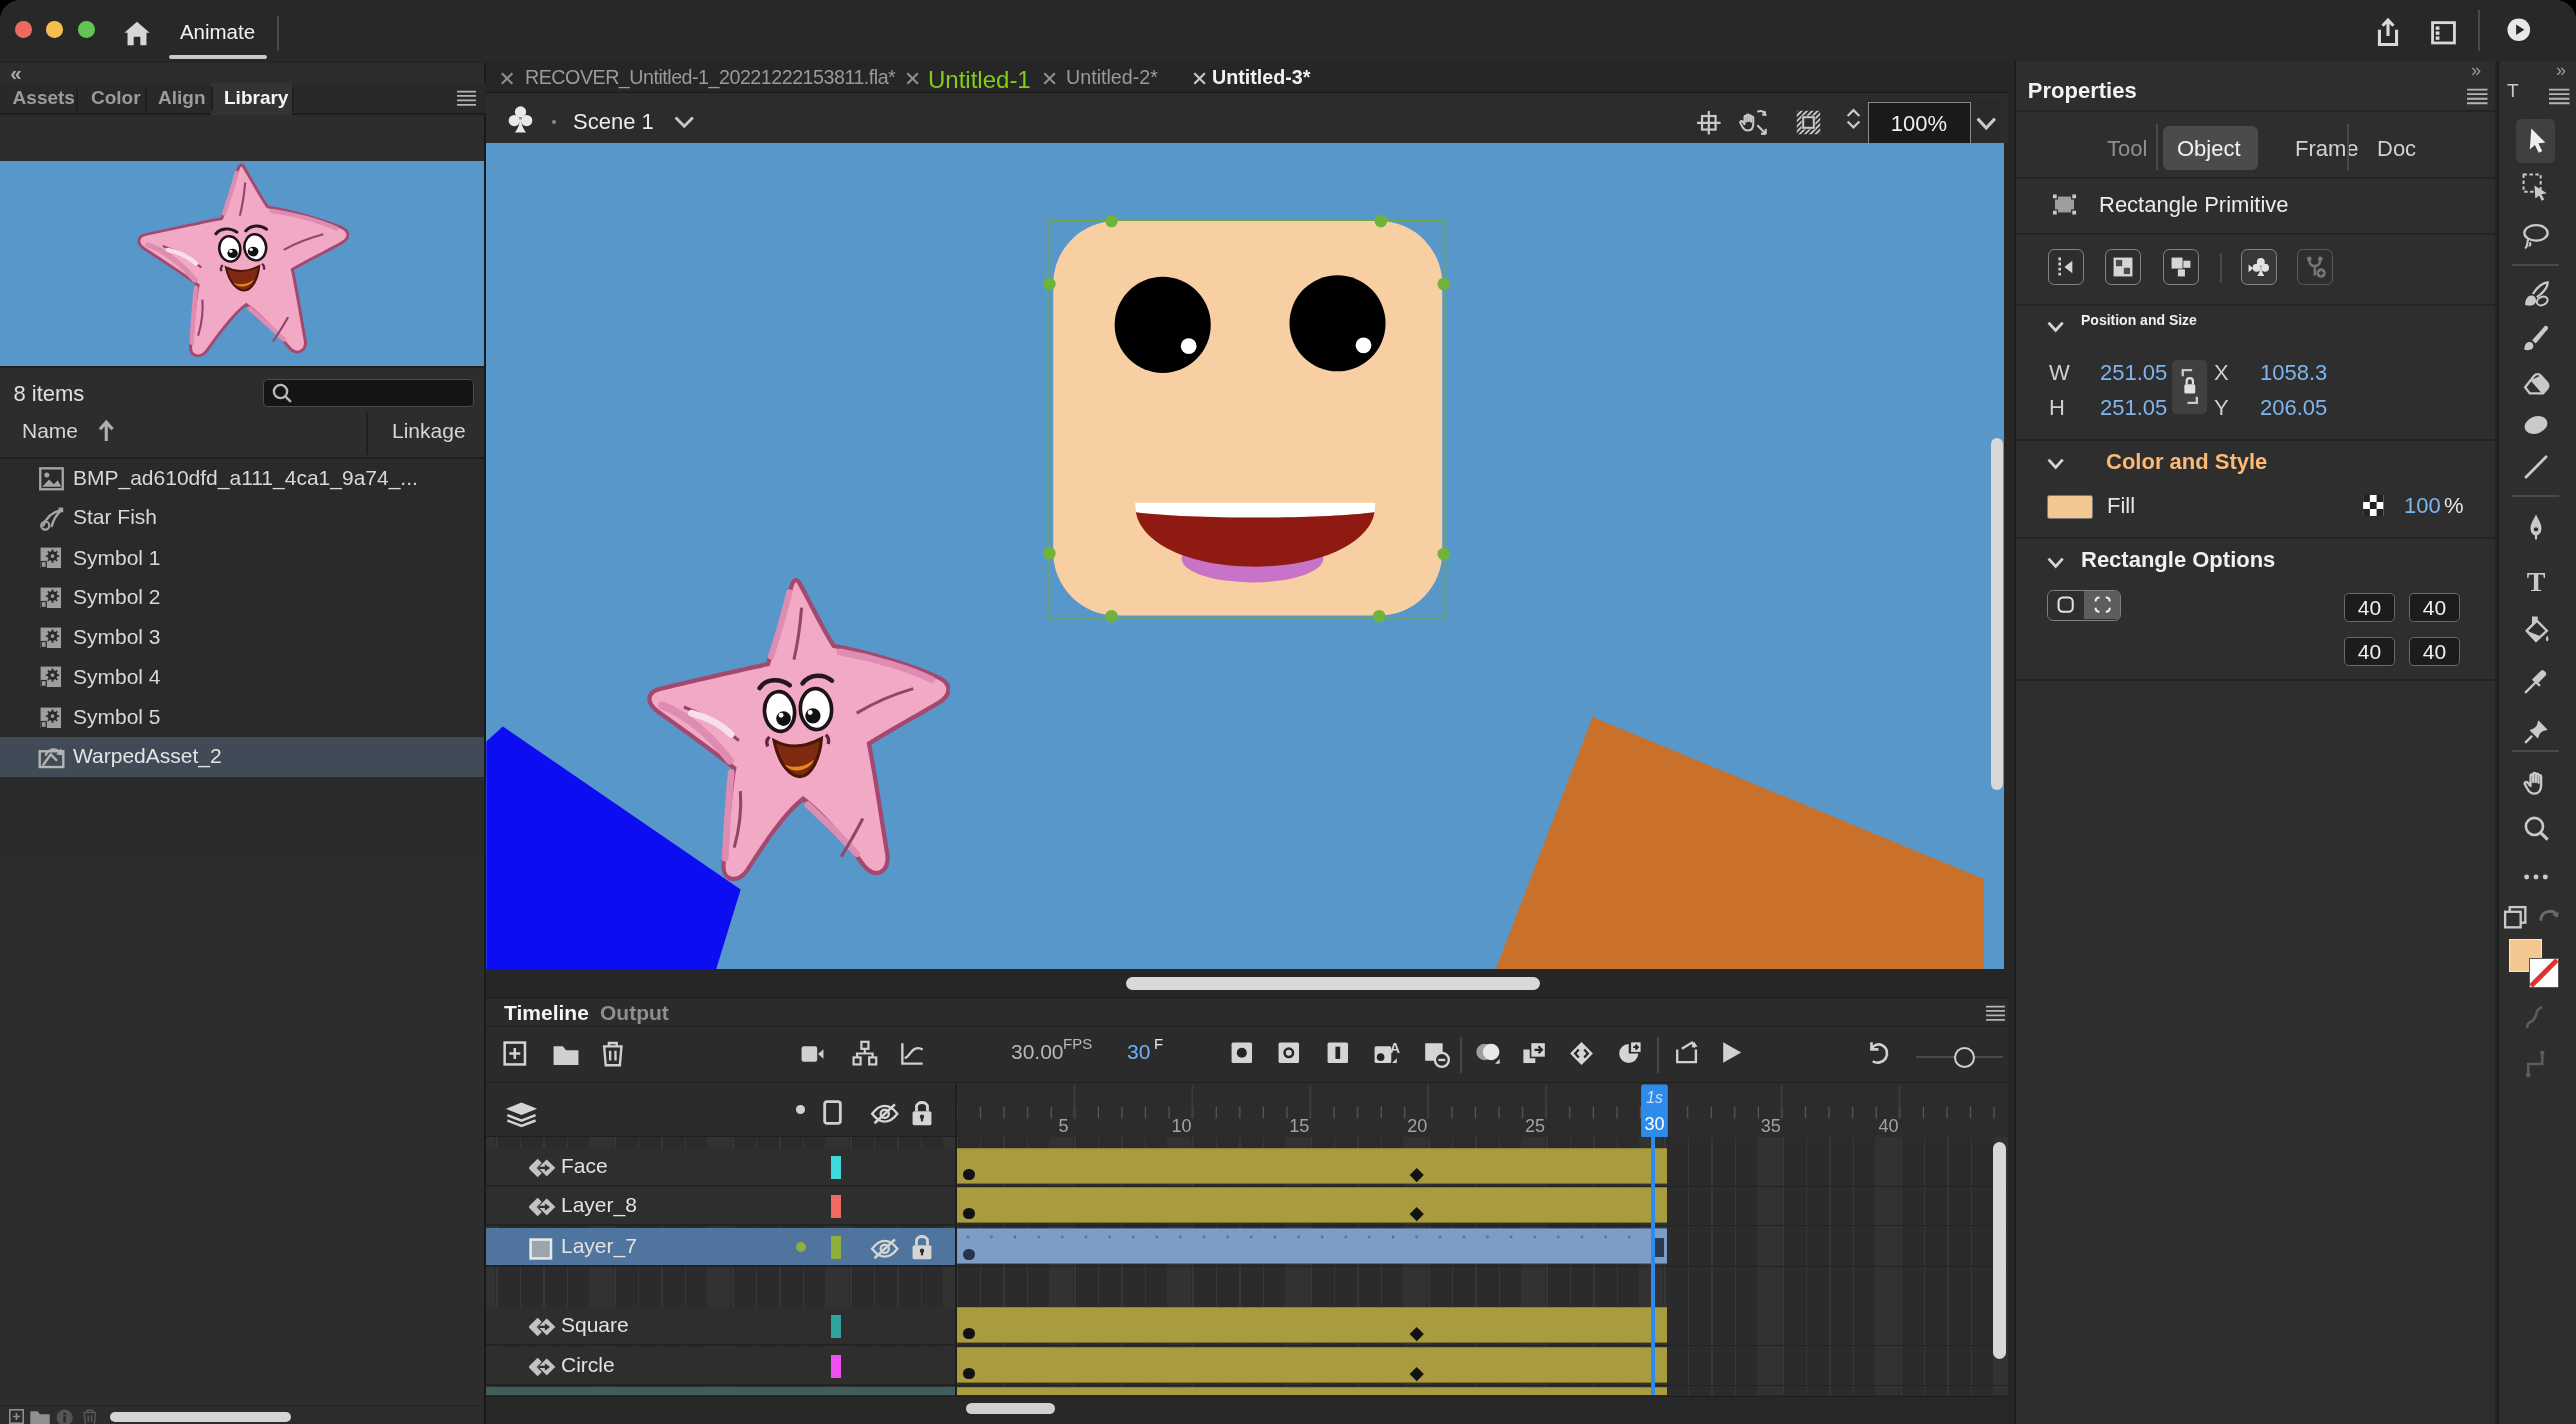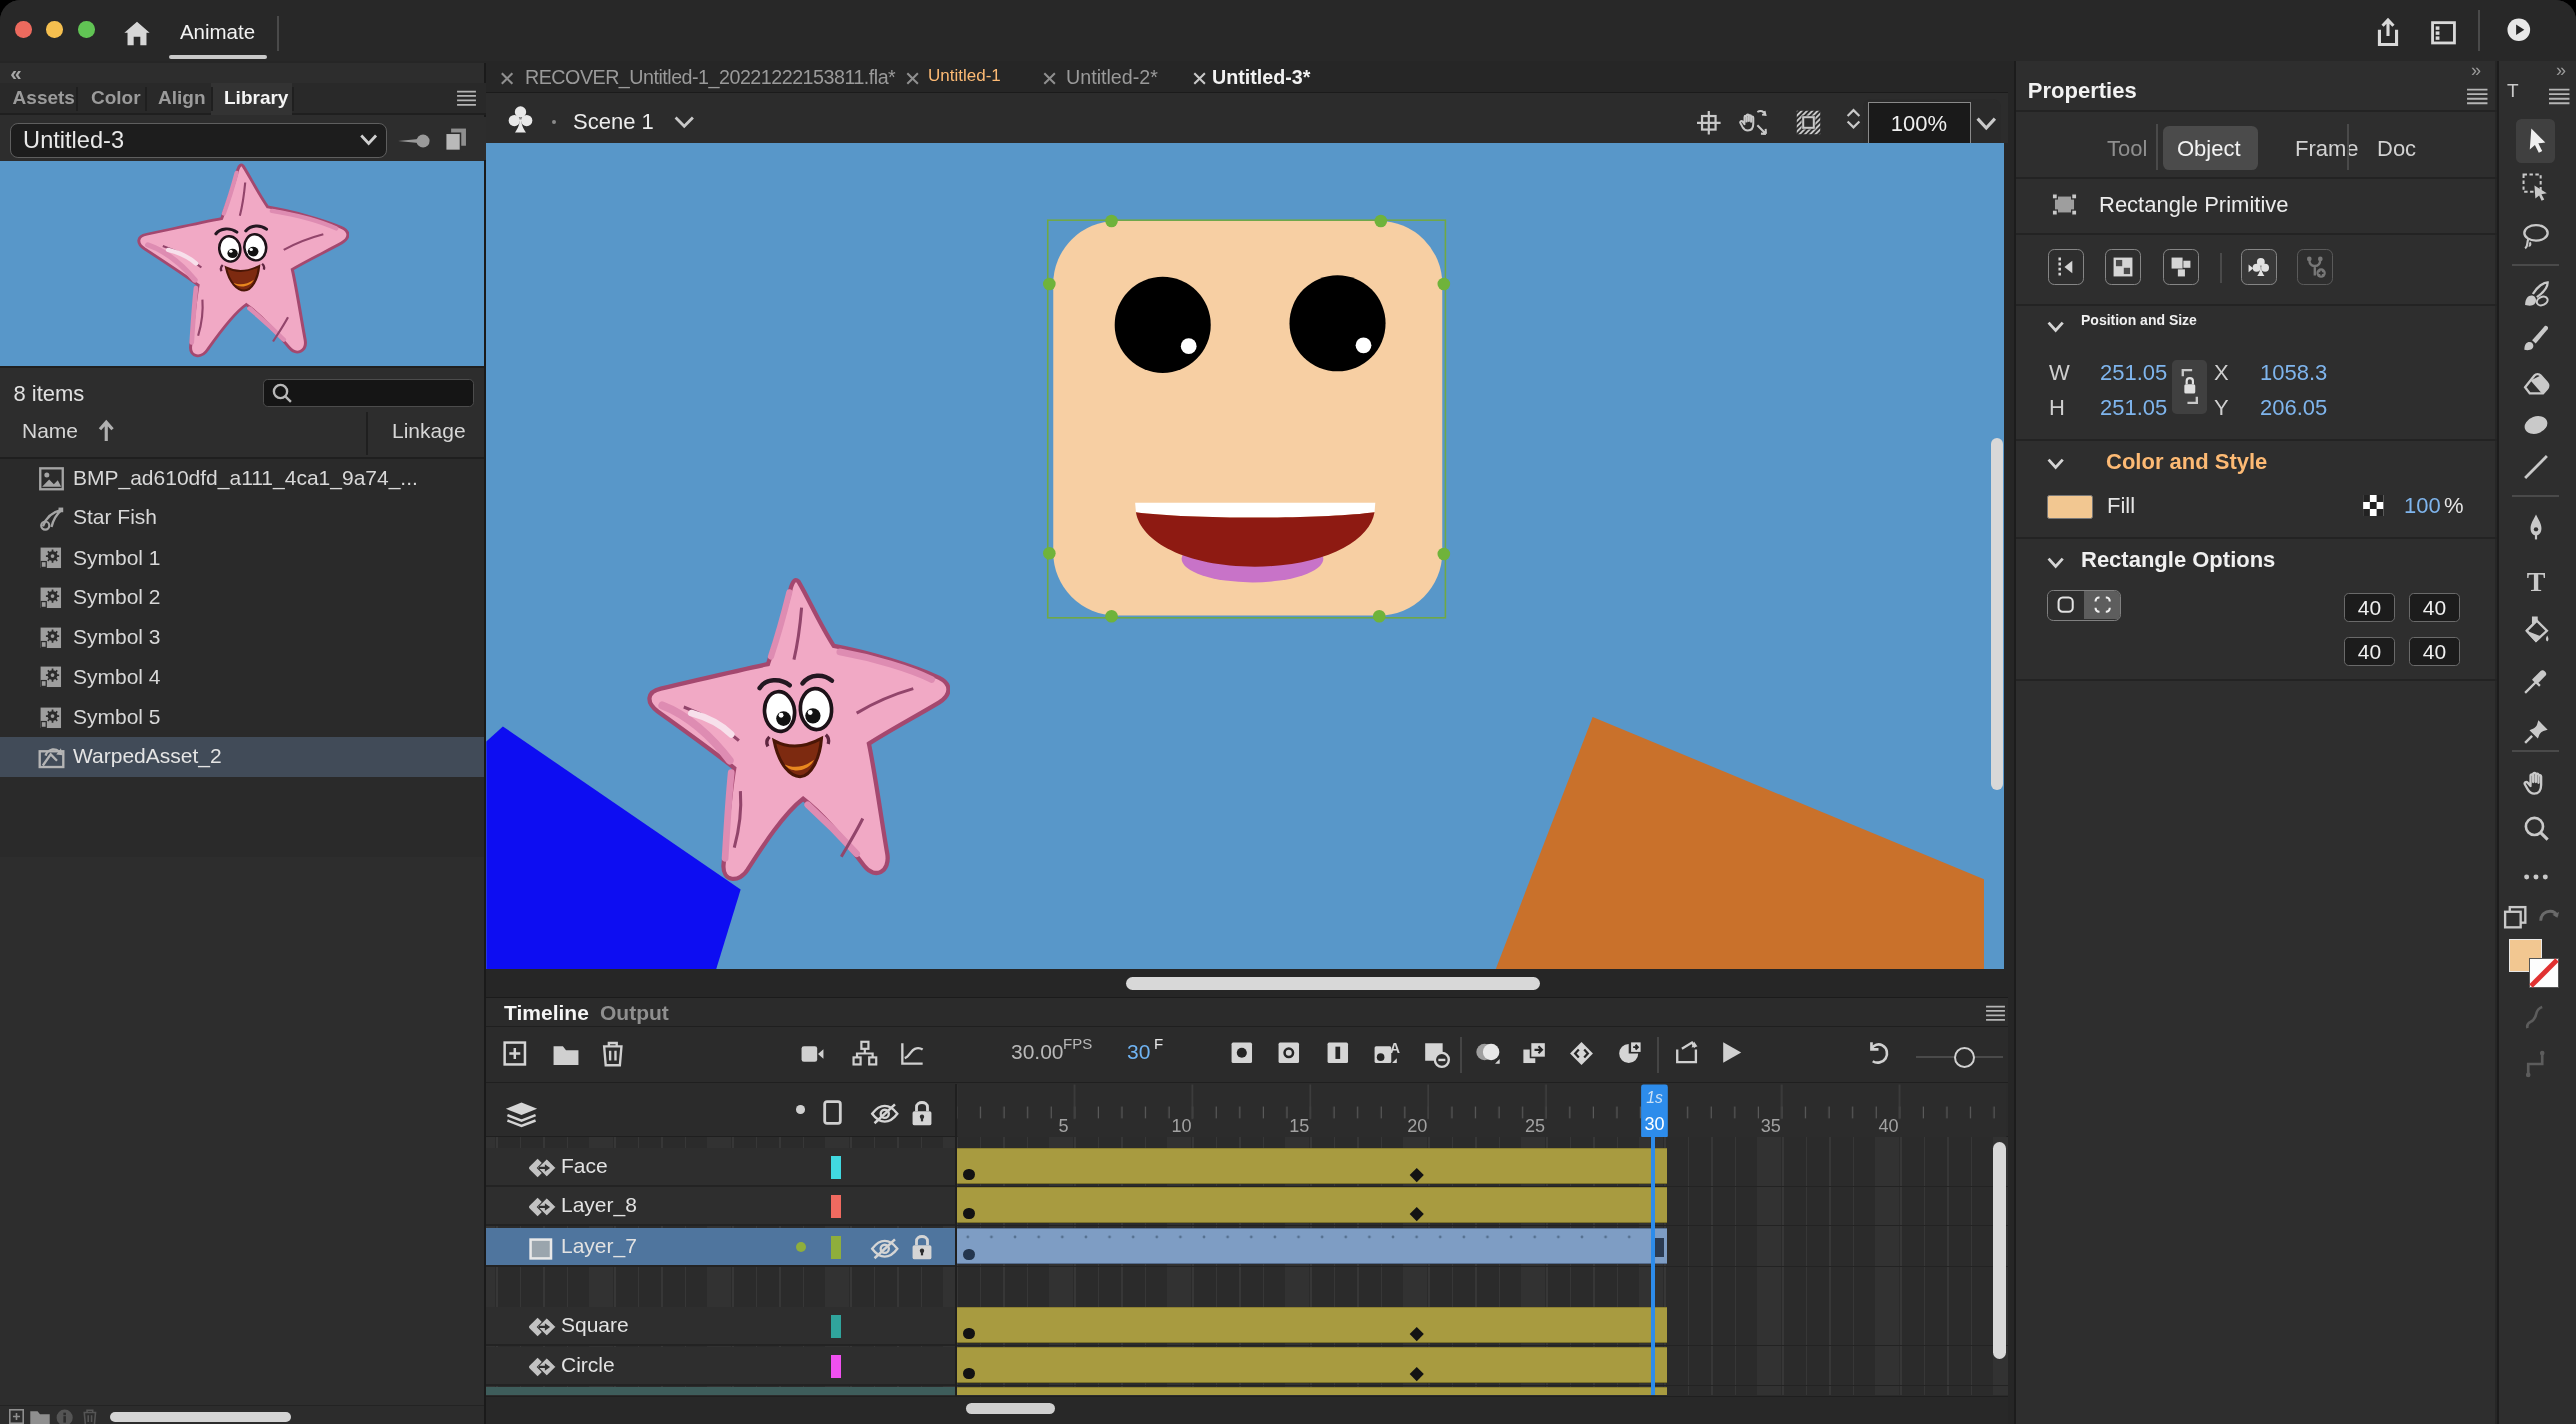--- a/index.html
+++ b/index.html
@@ -118,36 +118,20 @@
     <div class="a" style="left:292px;top:4.7px;width:1.6px;height:23.6px;background:#1f1f1f;"></div>
     <div class="a txt" style="left:12.6px;top:3.9px;font-size:19px;color:#9b9b9b;font-weight:bold;">Assets</div>
     <div class="a txt" style="left:91px;top:3.9px;font-size:19px;color:#9b9b9b;font-weight:bold;">Color</div>
     <div class="a txt" style="left:158px;top:3.9px;font-size:19px;color:#9b9b9b;font-weight:bold;">Align</div>
     <div class="a txt" style="left:224px;top:3.9px;font-size:19px;color:#f5f5f5;font-weight:bold;">Library</div>
     <svg class="a" style="left:457px;top:7px;" width="19" height="17.3" viewBox="0 0 12 11">
       <path d="M0,1 H12 M0,3.8 H12 M0,6.6 H12 M0,9.4 H12" stroke="#b5b5b5" stroke-width="1.1"></path>
     </svg>
   </div>
 
-  <div class="a" style="left:0;top:54px;width:486px;height:43px;background:#2d2d2d;">
-    <div class="a" style="left:9.5px;top:6.3px;width:377px;height:35px;background:#1d1d1d;border:1.6px solid #5f5f5f;border-radius:7.9px;">
-      <div class="a txt" style="left:12.6px;top:3.2px;font-size:23.6px;color:#e8e8e8;">Untitled-3</div>
-      <svg class="a" style="left:349px;top:10.2px;" width="17.3" height="11" viewBox="0 0 11 7">
-        <path d="M0.8,1 L5.5,6 L10.2,1" fill="none" stroke="#d0d0d0" stroke-width="1.8"></path>
-      </svg>
-    </div>
-    <svg class="a" style="left:398px;top:17.3px;" width="33" height="14" viewBox="0 0 21 9">
-      <circle cx="16" cy="4.5" r="4.2" fill="#9a9a9a"></circle>
-      <path d="M0,4.5 L13,3.2 L13,5.8 Z" fill="#9a9a9a"></path>
-    </svg>
-    <svg class="a" style="left:444px;top:9.5px;" width="23.6" height="25" viewBox="0 0 15 16">
-      <rect x="4.5" y="1" width="9.5" height="11" fill="#8f8f8f"></rect>
-      <rect x="1" y="4" width="9.5" height="11" fill="#b9b9b9" stroke="#2d2d2d" stroke-width="1"></rect>
-    </svg>
-  </div>
 
   <div class="a" style="left:0;top:98px;width:484px;height:206px;background:#5897C9;">
     <svg class="a" style="left:135px;top:1.6px;" width="214" height="203" viewBox="0 0 100 104" preserveAspectRatio="none">
           <use href="#sfish"></use>
         </svg>
   </div>
 
   <div class="a" style="left:0;top:303px;width:484px;height:42px;background:#2d2d2d;border-top:2.4px solid #1f1f1f;">
     <div class="a txt" style="left:13.4px;top:12.6px;font-size:22px;color:#e0e0e0;">8 items</div>
     <div class="a" style="left:263px;top:11px;width:211px;height:28px;background:#151515;border:1.6px solid #4c4c4c;border-radius:4.7px;">
@@ -229,21 +213,21 @@
     <div class="a" style="left:110px;top:5.5px;width:181px;height:10.2px;background:#d4d4d4;border-radius:6.3px;"></div>
   </div>
 </div>
 
 <div class="a" id="center" style="left:486px;top:61px;width:1522px;height:1363px;background:#262626;">
 
   <div class="a" id="doctabs" style="left:0;top:0;width:1522px;height:32px;background:#262626;border-bottom:1.6px solid #1b1b1b;">
     <div class="a txt" style="left:12.6px;top:6.3px;font-size:20.5px;color:#8f8f8f;">✕</div>
     <div class="a txt" style="left:39px;top:4.7px;font-size:19.7px;color:#9a9a9a;letter-spacing:-0.5px;">RECOVER_Untitled-1_20221222153811.fla*</div>
     <div class="a txt" style="left:418px;top:6.3px;font-size:20.5px;color:#8f8f8f;">✕</div>
-    <div class="a txt" style="left:442px;top:4.7px;font-size:17px;color:#fdba74;">Untitled-1</div>
+    <div class="a txt" style="left:442px;top:4.7px;font-size:24px;color:#84cc16;">Untitled-1</div>
     <div class="a txt" style="left:555px;top:6.3px;font-size:20.5px;color:#8f8f8f;">✕</div>
     <div class="a txt" style="left:580px;top:4.7px;font-size:19.7px;color:#9a9a9a;">Untitled-2*</div>
     <div class="a txt" style="left:705px;top:6.3px;font-size:20.5px;color:#c9c9c9;">✕</div>
     <div class="a txt" style="left:726px;top:4.7px;font-size:19.7px;color:#f2f2f2;font-weight:bold;">Untitled-3*</div>
   </div>
 
   <div class="a" id="scenebar" style="left:0;top:32px;width:1522px;height:50px;background:#2c2c2c;">
     <svg class="a" style="left:20.5px;top:11px;" width="27" height="30" viewBox="0 0 17 19">
       <circle cx="8.5" cy="5" r="3.6" fill="#e8e8e8"></circle>
           <circle cx="4.6" cy="10.5" r="3.6" fill="#e8e8e8"></circle>

